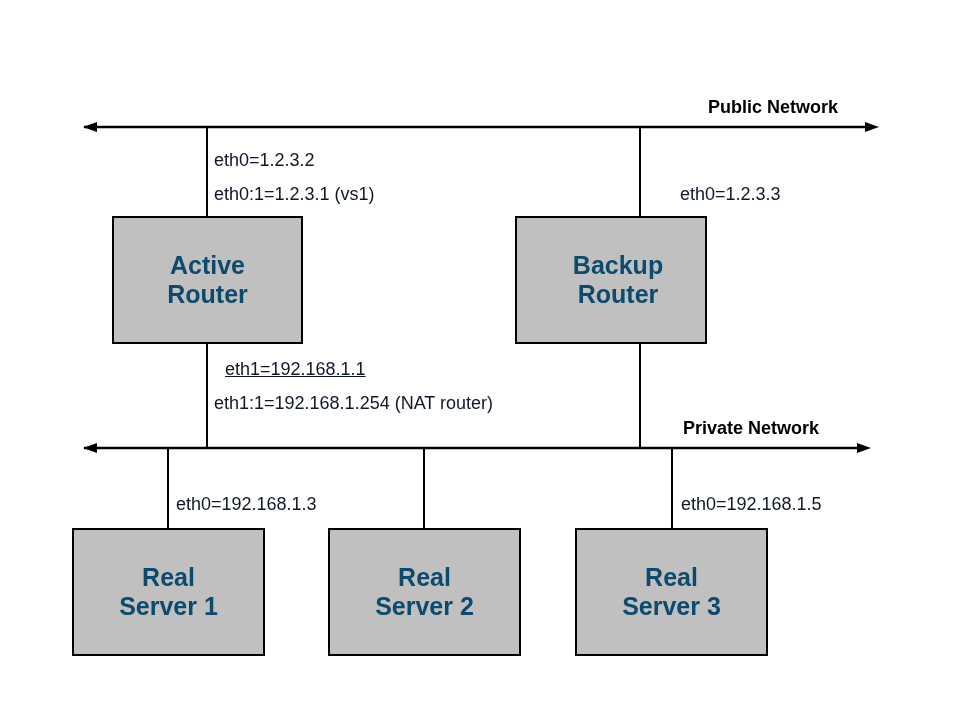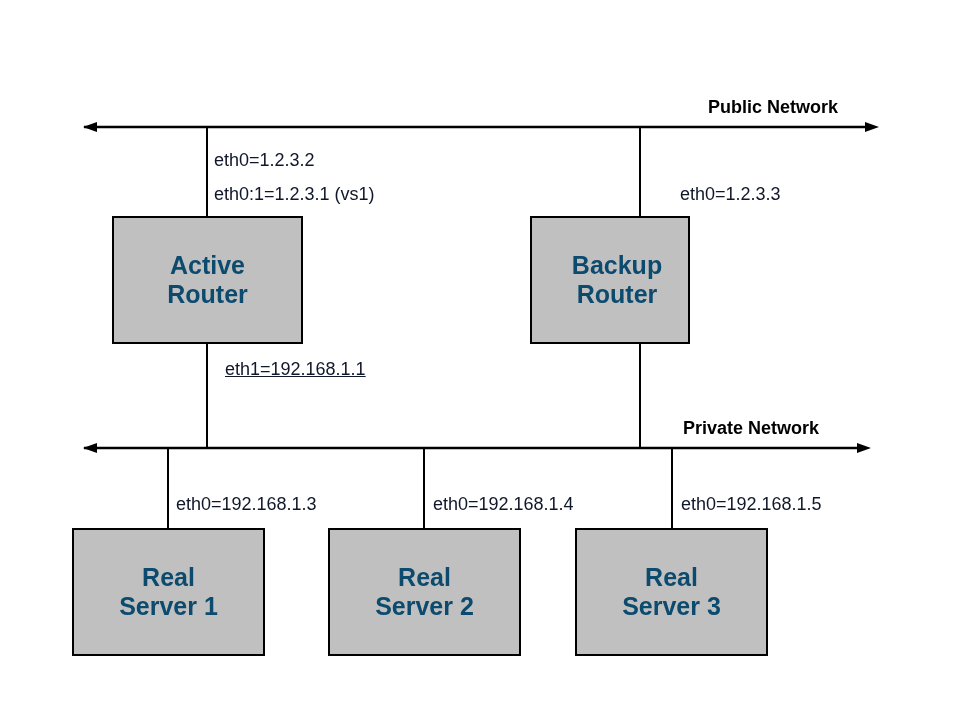--- a/index.html
+++ b/index.html
@@ -92,34 +92,34 @@
   <div class="net-label" style="left:683px; top:418px;">Private Network</div>
 
   <div class="iface-label" style="left:214px; top:150px;">eth0=1.2.3.2</div>
 
   <div class="iface-label" style="left:214px; top:184px;">eth0:1=1.2.3.1 (vs1)</div>
 
   <div class="iface-label" style="left:680px; top:184px;">eth0=1.2.3.3</div>
 
   <div class="iface-label" style="left:225px; top:359px;text-decoration:underline;">eth1=192.168.1.1</div>
 
+  <div class="iface-label" style="left:214px; top:393px;">eth1:1=192.168.1.254 (NAT router)</div>
 
 
   <div class="iface-label" style="left:176px; top:494px;">eth0=192.168.1.3</div>
 
-  <div class="iface-label" style="left:433px; top:494px;">eth0=192.168.1.4</div>
 
   <div class="iface-label" style="left:681px; top:494px;">eth0=192.168.1.5</div>
 
   <div class="node-box" style="left:112px; top:216px; width:191px; height:128px;">
     <span class="node-line">Active</span>
     <span class="node-line">Router</span>
   </div>
 
-  <div class="node-box" style="left:530px; top:216px; width:160px; height:128px;padding-left:14px;">
+  <div class="node-box" style="left:515px; top:216px; width:192px; height:128px;padding-left:14px;">
     <span class="node-line">Backup</span>
     <span class="node-line">Router</span>
   </div>
 
   <div class="node-box" style="left:72px; top:528px; width:193px; height:128px;">
     <span class="node-line">Real</span>
     <span class="node-line">Server 1</span>
   </div>
 
   <div class="node-box" style="left:328px; top:528px; width:193px; height:128px;">

